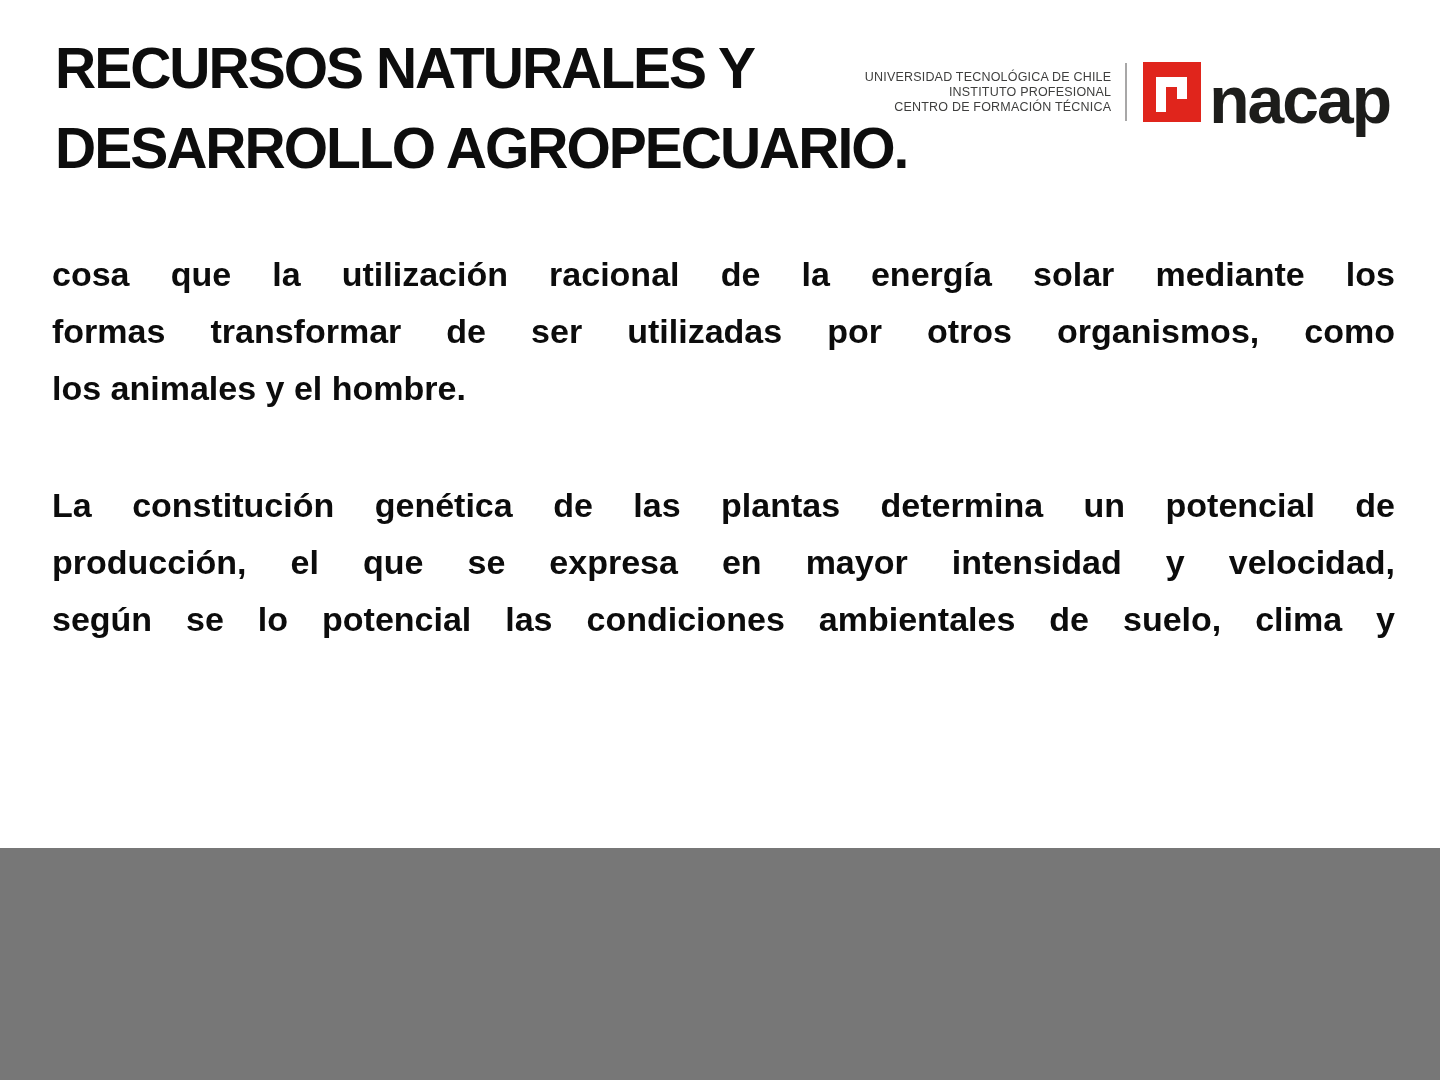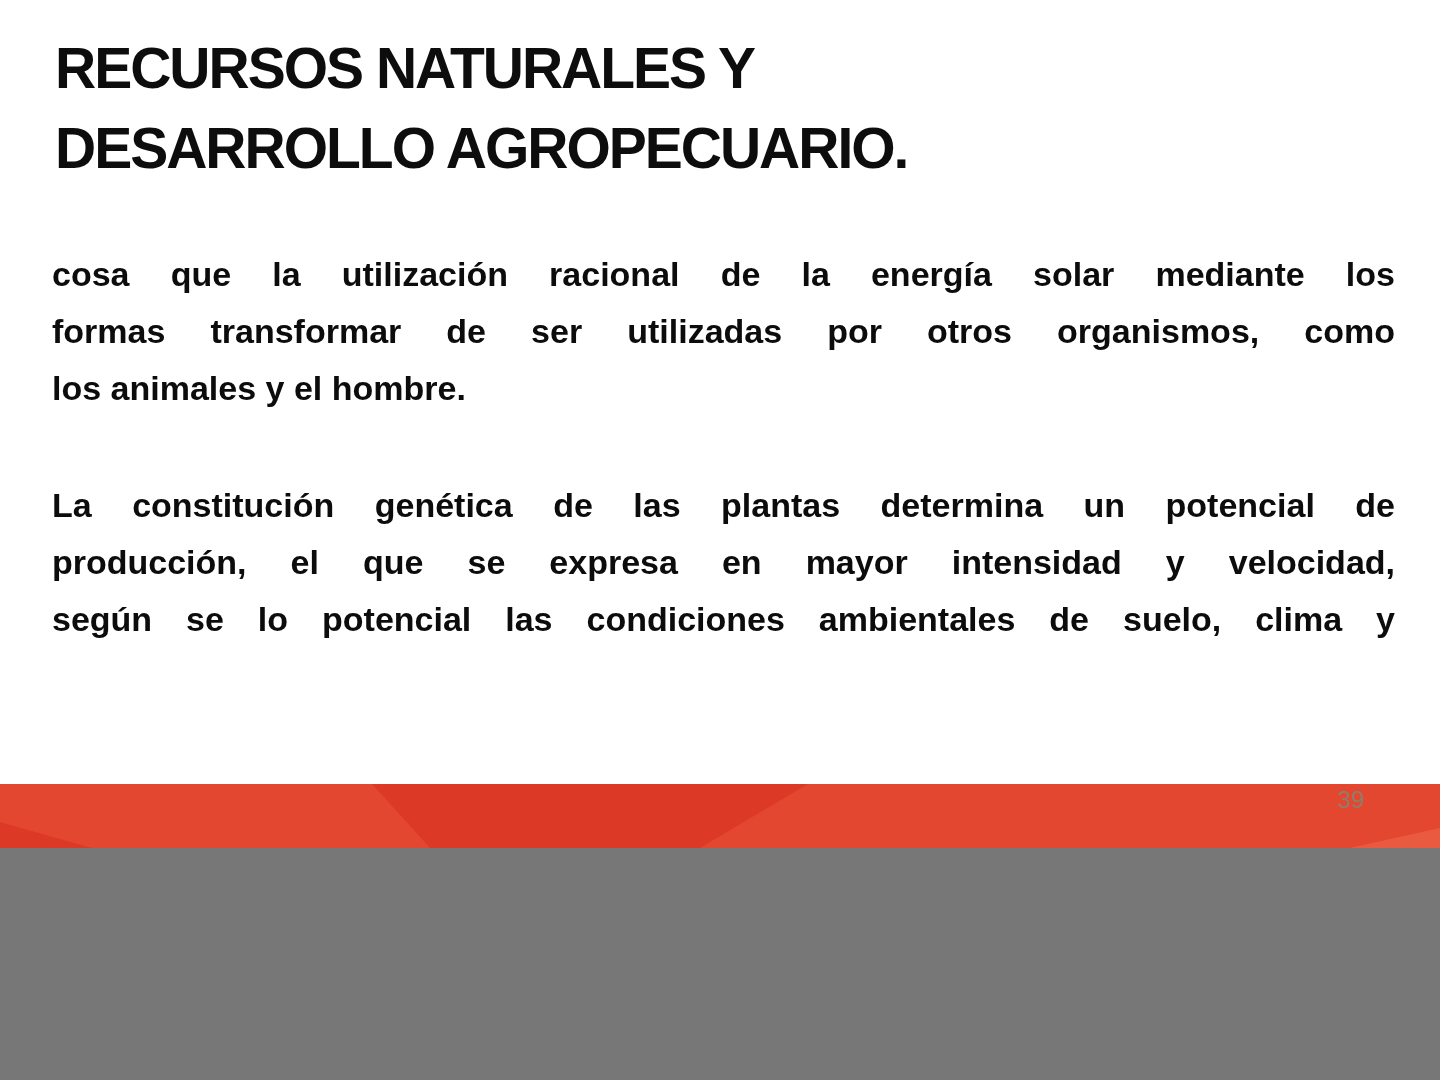--- a/index.html
+++ b/index.html
@@ -139,34 +139,46 @@
 </head>
 <body>
 
 <div class="slide">
 
   <div class="title-block">
     <div class="title-line">RECURSOS NATURALES Y</div>
     <div class="title-line">DESARROLLO AGROPECUARIO.</div>
   </div>
 
+  <div class="logo-block">
+    <div class="uni-lines">
+        <div class="line">UNIVERSIDAD TECNOLÓGICA DE CHILE</div>
+        <div class="line">INSTITUTO PROFESIONAL</div>
+        <div class="line last">CENTRO DE FORMACIÓN TÉCNICA</div>
+      </div>
+    <div class="logo-divider"></div>
+    <div class="brand">
+      <div class="brand-mark">
+        <div class="glyph">
+          <div class="bar-top"></div>
+          <div class="leg-left"></div>
+          <div class="leg-right"></div>
+        </div>
+      </div>
+      <div class="brand-text">nacap</div>
+    </div>
+  </div>
 
   <div class="body-block">
     <div class="para">
         <div class="line">cosa que la utilización racional de la energía solar mediante los</div>
         <div class="line">formas transformar de ser utilizadas por otros organismos, como</div>
         <div class="line last">los animales y el hombre.</div>
       </div>
     <div class="para">
         <div class="line">La constitución genética de las plantas determina un potencial de</div>
         <div class="line">producción, el que se expresa en mayor intensidad y velocidad,</div>
         <div class="line">según se lo potencial las condiciones ambientales de suelo, clima y</div>
       </div>
   </div>
 
-  <div class="footer">
-    <div class="shape f-dark-center"></div>
-    <div class="shape f-dark-left"></div>
-    <div class="shape f-light-right"></div>
-    <div class="page-number">39</div>
-  </div>
 
 </div>
 
 </body></html>

